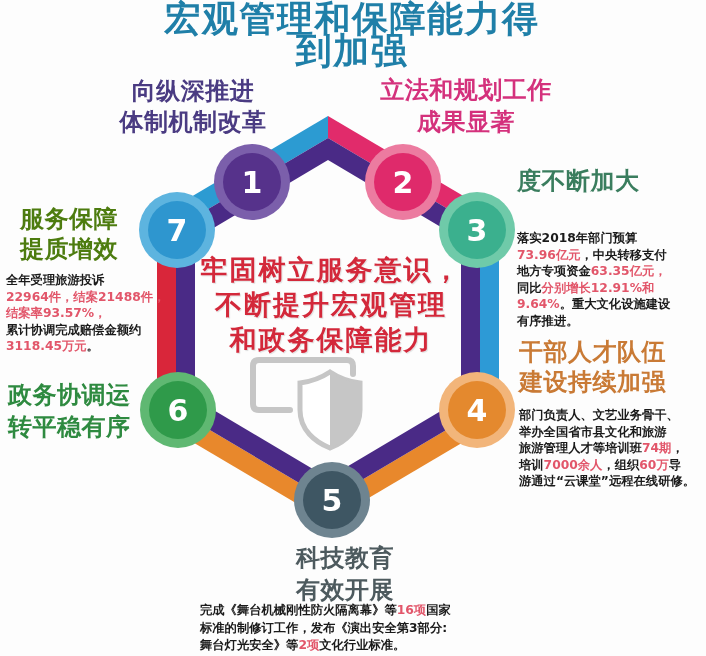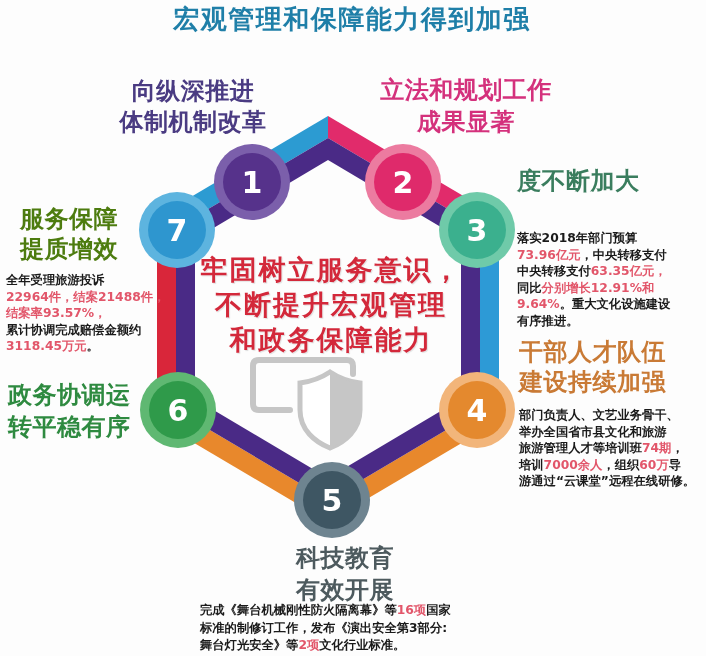--- a/index.html
+++ b/index.html
@@ -1,21 +1,21 @@
 <!DOCTYPE html>
 <html><head>
 <meta charset="utf-8">
 <style>
   html, body { margin: 0; padding: 0; background: #ffffff; }
   body { width: 706px; height: 656px; position: relative; overflow: hidden;
          font-family: "DejaVu Sans", "Liberation Sans", sans-serif; }
   #stage { position: absolute; left: 0; top: 0; width: 706px; height: 656px; background: #fdfdfd; }
   svg.ring { position: absolute; left: 0; top: 0; width: 706px; height: 656px; }
   .title { position: absolute; left: 152px; top: 3px; width: 400px; text-align: center;
-           font-size: 26px; font-weight: bold; letter-spacing: 1.5px; line-height: 32px; }
+           font-size: 36px; font-weight: bold; letter-spacing: 1.5px; line-height: 32px; }
   .heading { position: absolute; font-size: 24px; font-weight: bold; letter-spacing: 0.5px; white-space: nowrap; }
   .heading div { white-space: nowrap; }
   .h1 { left: 93px; top: 76px; width: 200px; text-align: center; line-height: 31px; }
   .h2 { left: 366px; top: 74px; width: 200px; text-align: center; line-height: 32px; }
   .h3 { left: 517px; top: 166px; line-height: 31px; }
   .h4 { left: 519px; top: 337px; line-height: 30px; }
   .h5 { left: 245px; top: 542px; width: 200px; text-align: center; line-height: 32px; }
   .h6 { left: 8px; top: 379px; line-height: 32px; }
   .h7 { left: 20px; top: 204px; line-height: 30px; }
   .details { position: absolute; font-size: 12.3px; font-weight: bold; color: #1a1a1a;
@@ -122,21 +122,21 @@
     <div>转平稳有序</div>
   </div>
   <div class="heading h7" style="color: #4d7c0f;">
     <div>服务保障</div>
     <div>提质增效</div>
   </div>
 
   <div class="details d3">
       <div><span>落实2018年部门预算</span></div>
       <div><span class="hl">73.96亿元</span><span>，中央转移支付</span></div>
-      <div><span>中央转移支付</span><span class="hl">63.35亿元，</span></div>
+      <div><span>地方专项资金</span><span class="hl">63.35亿元，</span></div>
       <div><span>同比</span><span class="hl">分别增长12.91%和</span></div>
       <div><span class="hl">9.64%</span><span>。重大文化设施建设</span></div>
       <div><span>有序推进。</span></div>
     </div>
   <div class="details d4">
       <div><span>部门负责人、文艺业务骨干、</span></div>
       <div><span>举办全国省市县文化和旅游</span></div>
       <div><span>旅游管理人才等培训班</span><span class="hl">74期</span><span>，</span></div>
       <div><span>培训</span><span class="hl">7000余人</span><span>，组织</span><span class="hl">60万</span><span>导</span></div>
       <div><span>游通过“云课堂”远程在线研修。</span></div>

